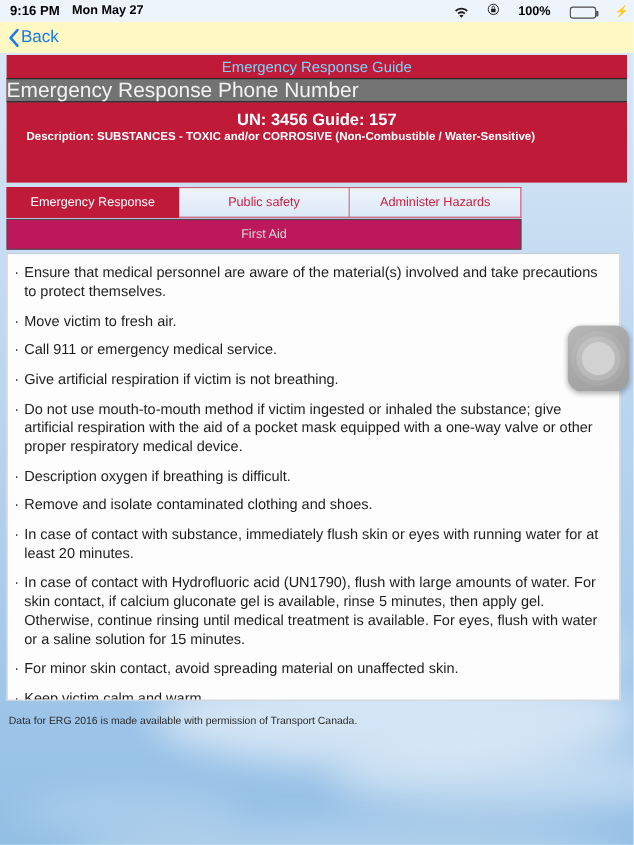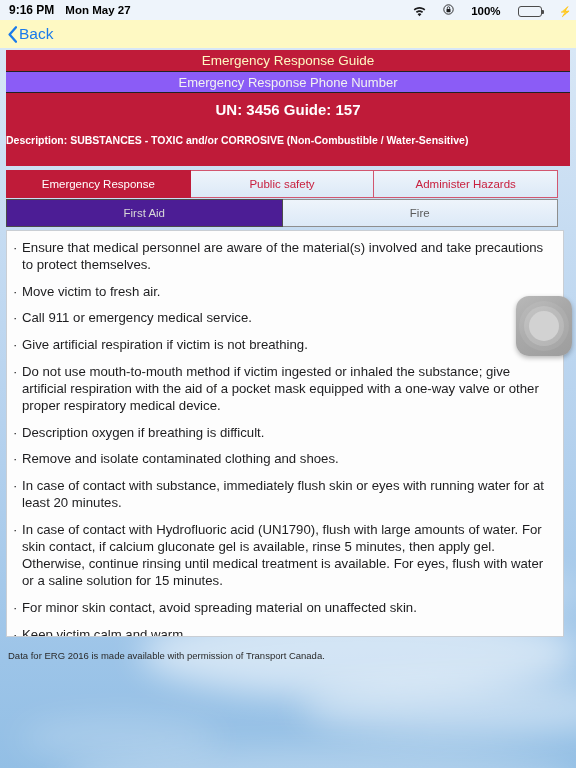--- a/index.html
+++ b/index.html
@@ -78,60 +78,60 @@
   .chev svg { display:block; }
   .backlbl { font-size:15.5px; color:#1a7aeb; }
 
   
   .guide-card {
     position:absolute; left:6px; top:50px; width:564px; height:116px;
     background:#bf1b39; z-index:5;
   }
   .guide-title {
     height:21px; line-height:21px; text-align:center;
-    color:#fef9c3; font-size:13.5px;
+    color:#7dd3fc; font-size:13.5px;
   }
   .phone-bar {
-    height:22px; line-height:22px; text-align:center;
-    background:#8b5cf6; color:#f2f2f2; font-size:13px;
+    height:22px; line-height:22px; text-align:left;
+    background:#737373; color:#f2f2f2; font-size:19px;
     border-top:1px solid #222; border-bottom:1px solid #222;
     cursor:pointer;
   }
   .un-line {
     margin-top:8px; text-align:center;
     color:#ffffff; font-size:15px; font-weight:bold;
   }
   .desc-line {
-    margin-top:16px; padding-left:0;
+    padding-left:18px;
     color:#ffffff; font-size:10.5px; font-weight:bold;
   }
 
   
   .tabrow {
-    position:absolute; left:6px; width:552px; height:28px;
+    position:absolute; left:6px; width:468px; height:28px;
     display:flex; z-index:5;
   }
   .tabrow.row1 { top:170px; }
   .tabrow.row2 { top:199px; }
   .tab {
     flex:1 1 0; display:flex; align-items:center; justify-content:center;
     font-size:11.5px; cursor:pointer;
     background:linear-gradient(180deg,#eef4fb 0%,#dce9f7 100%);
   }
   
   .row1 .tab { border:1px solid #d2566f; color:#c8203f; border-left-width:0; }
   .row1 .tab:first-child { border-left-width:1px; }
   .row1 .tab.sel {
     background:#bf1b39; color:#ffffff; border-color:#bf1b39;
   }
   
   .row2 .tab { border:1px solid #8e8e8e; color:#5b5b5b; border-left-width:0; }
   .row2 .tab:first-child { border-left-width:1px; }
   .row2 .tab.sel {
-    background:#4c1d95; color:#d8d8d8; border-color:#4b4b4b;
+    background:#be185d; color:#d8d8d8; border-color:#4b4b4b;
   }
 
   
   .panel {
     position:absolute; left:6px; top:230px; width:558px; height:407px;
     background:#fdfdfd; border:1px solid #c9ced4; z-index:5;
     overflow:hidden;
   }
   .bullets { padding:8px 10px 6px 6px; }
   .bullet {
@@ -228,23 +228,20 @@
       <span>Public safety</span>
     </div>
     <div class="tab">
       <span>Administer Hazards</span>
     </div>
   </div>
 <div class="tabrow row2">
     <div class="tab sel">
       <span>First Aid</span>
     </div>
-    <div class="tab">
-      <span>Fire</span>
-    </div>
   </div>
 
 <div class="panel">
   <div class="bullets">
       <div class="bullet">
         <span class="dot">·</span>
         <span class="btext">Ensure that medical personnel are aware of the material(s) involved and take precautions to protect themselves.</span>
       </div>
       <div class="bullet">
         <span class="dot">·</span>

